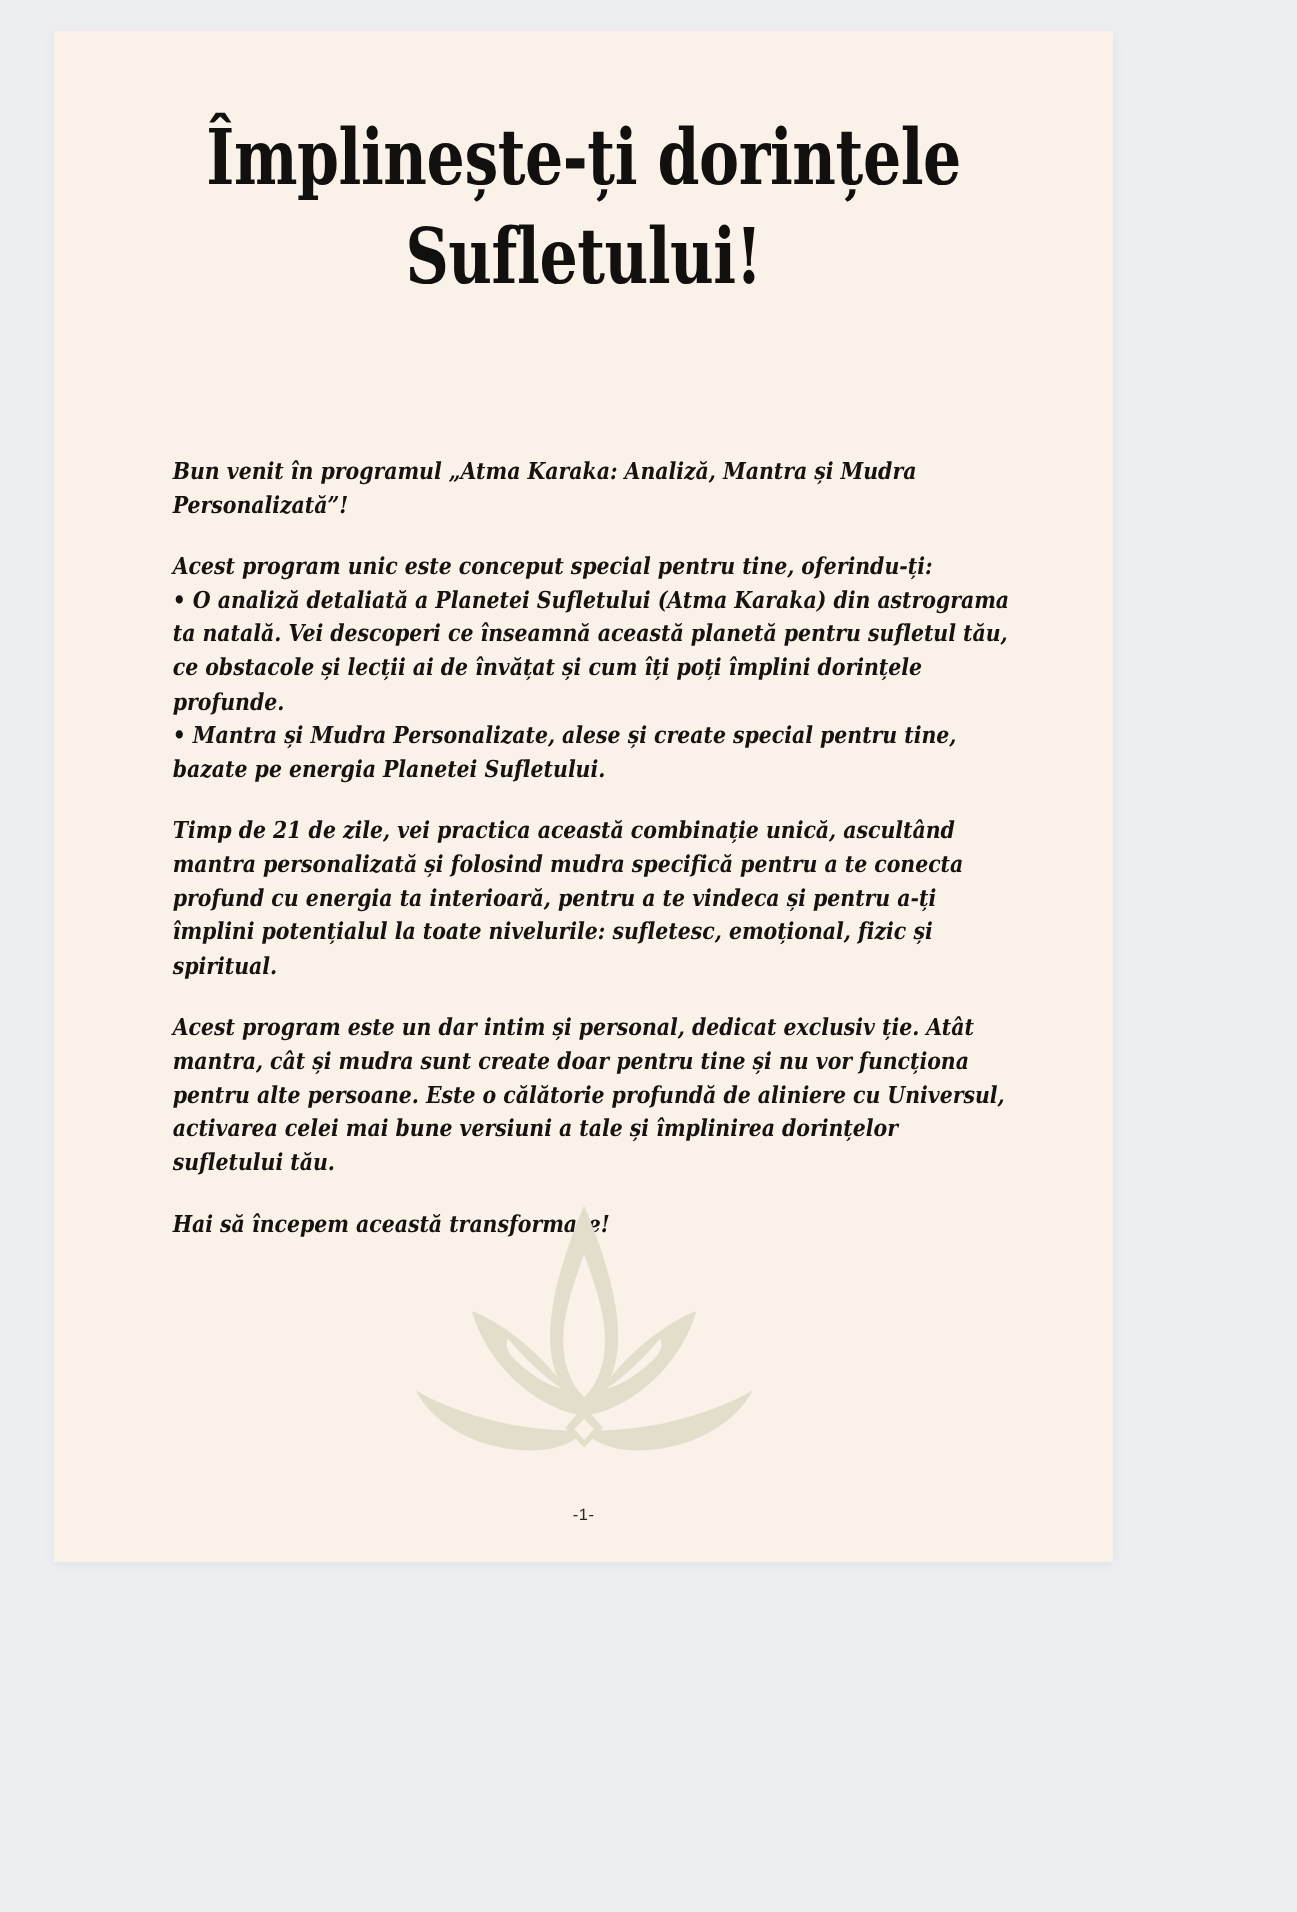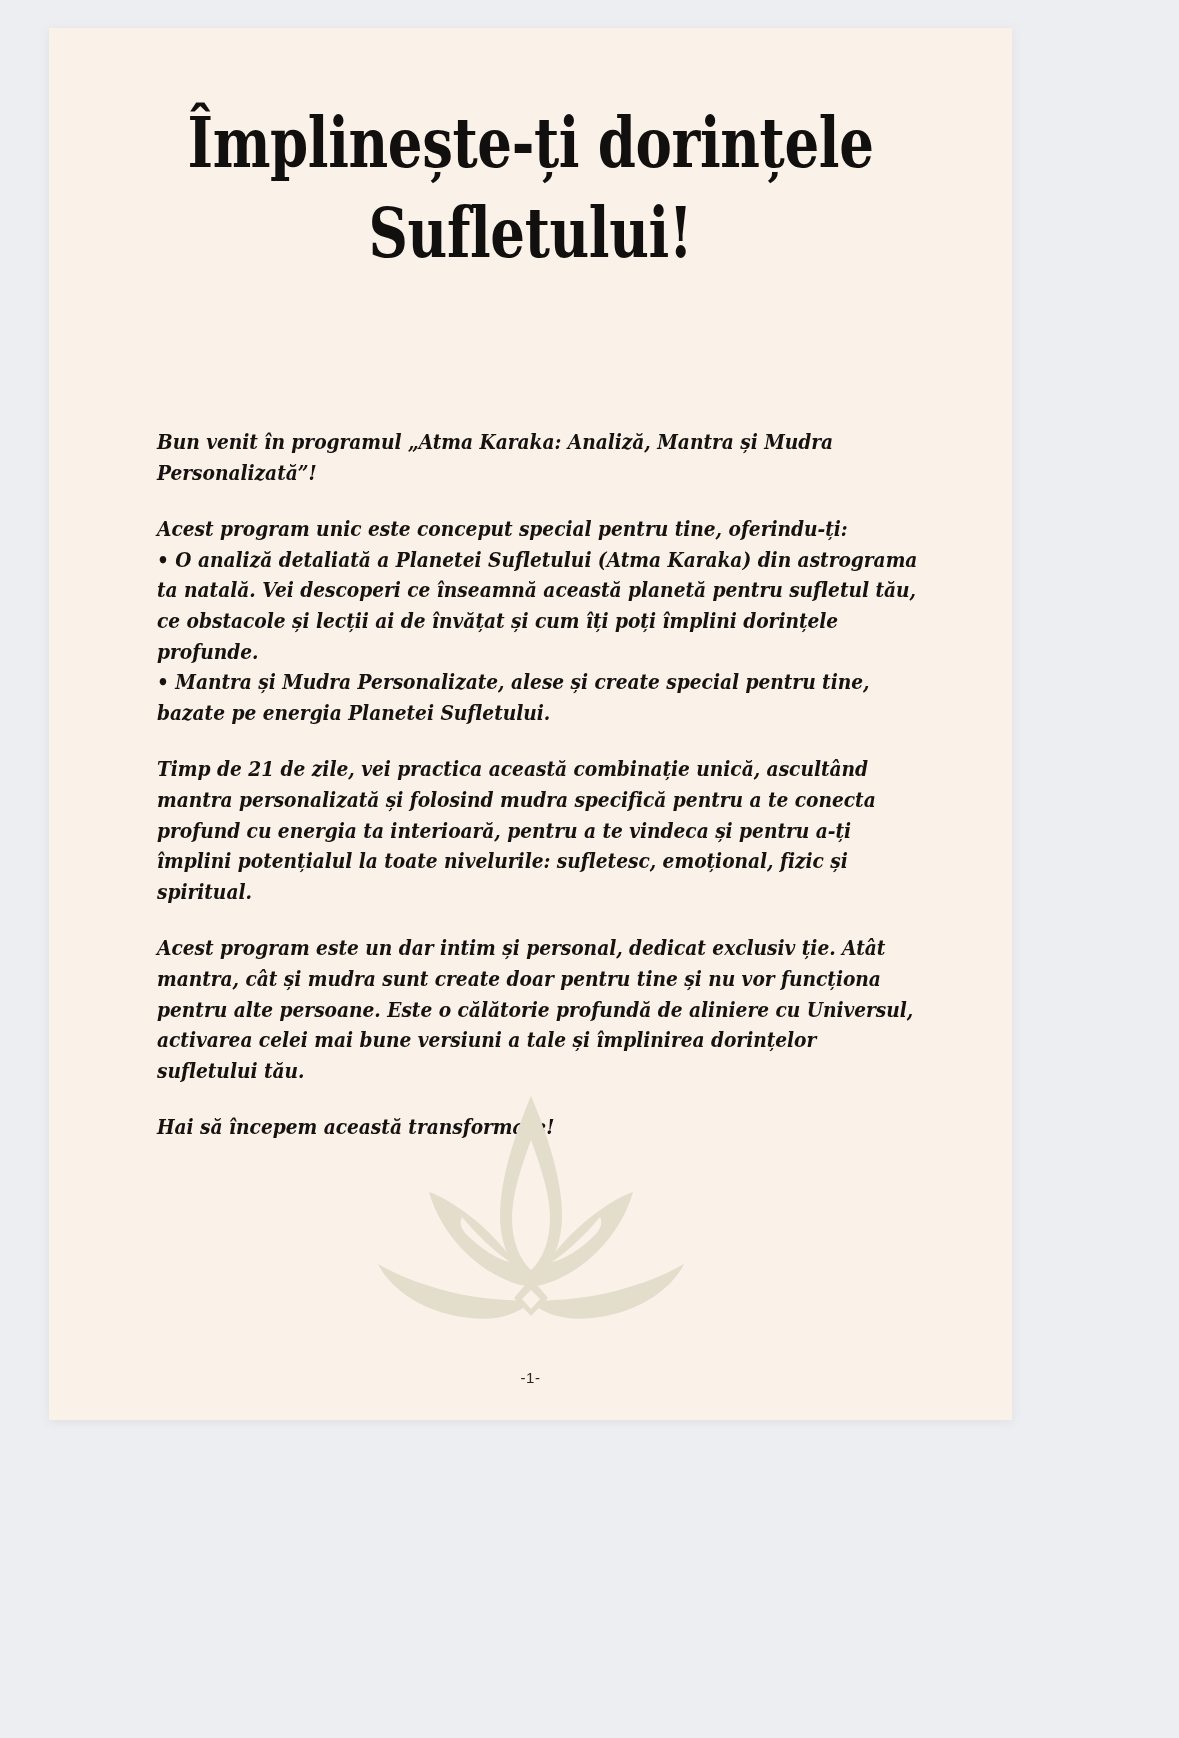--- a/index.html
+++ b/index.html
@@ -56,21 +56,20 @@
     transform-origin: center top;
     white-space: pre-line;
   }
 
   
   #body-copy {
     position: absolute;
     left: 108px;
     top: 385px;
     width: 762px;
-    margin-top: 14px;
   }
   .para {
     font-family: "DejaVu Serif", "Liberation Serif", serif;
     font-style: italic;
     font-weight: 700;
     font-size: 21.2px;
     line-height: 30.6px;
     color: #15120f;
     margin: 0 0 26px 0;
     transform: scaleX(0.88);

